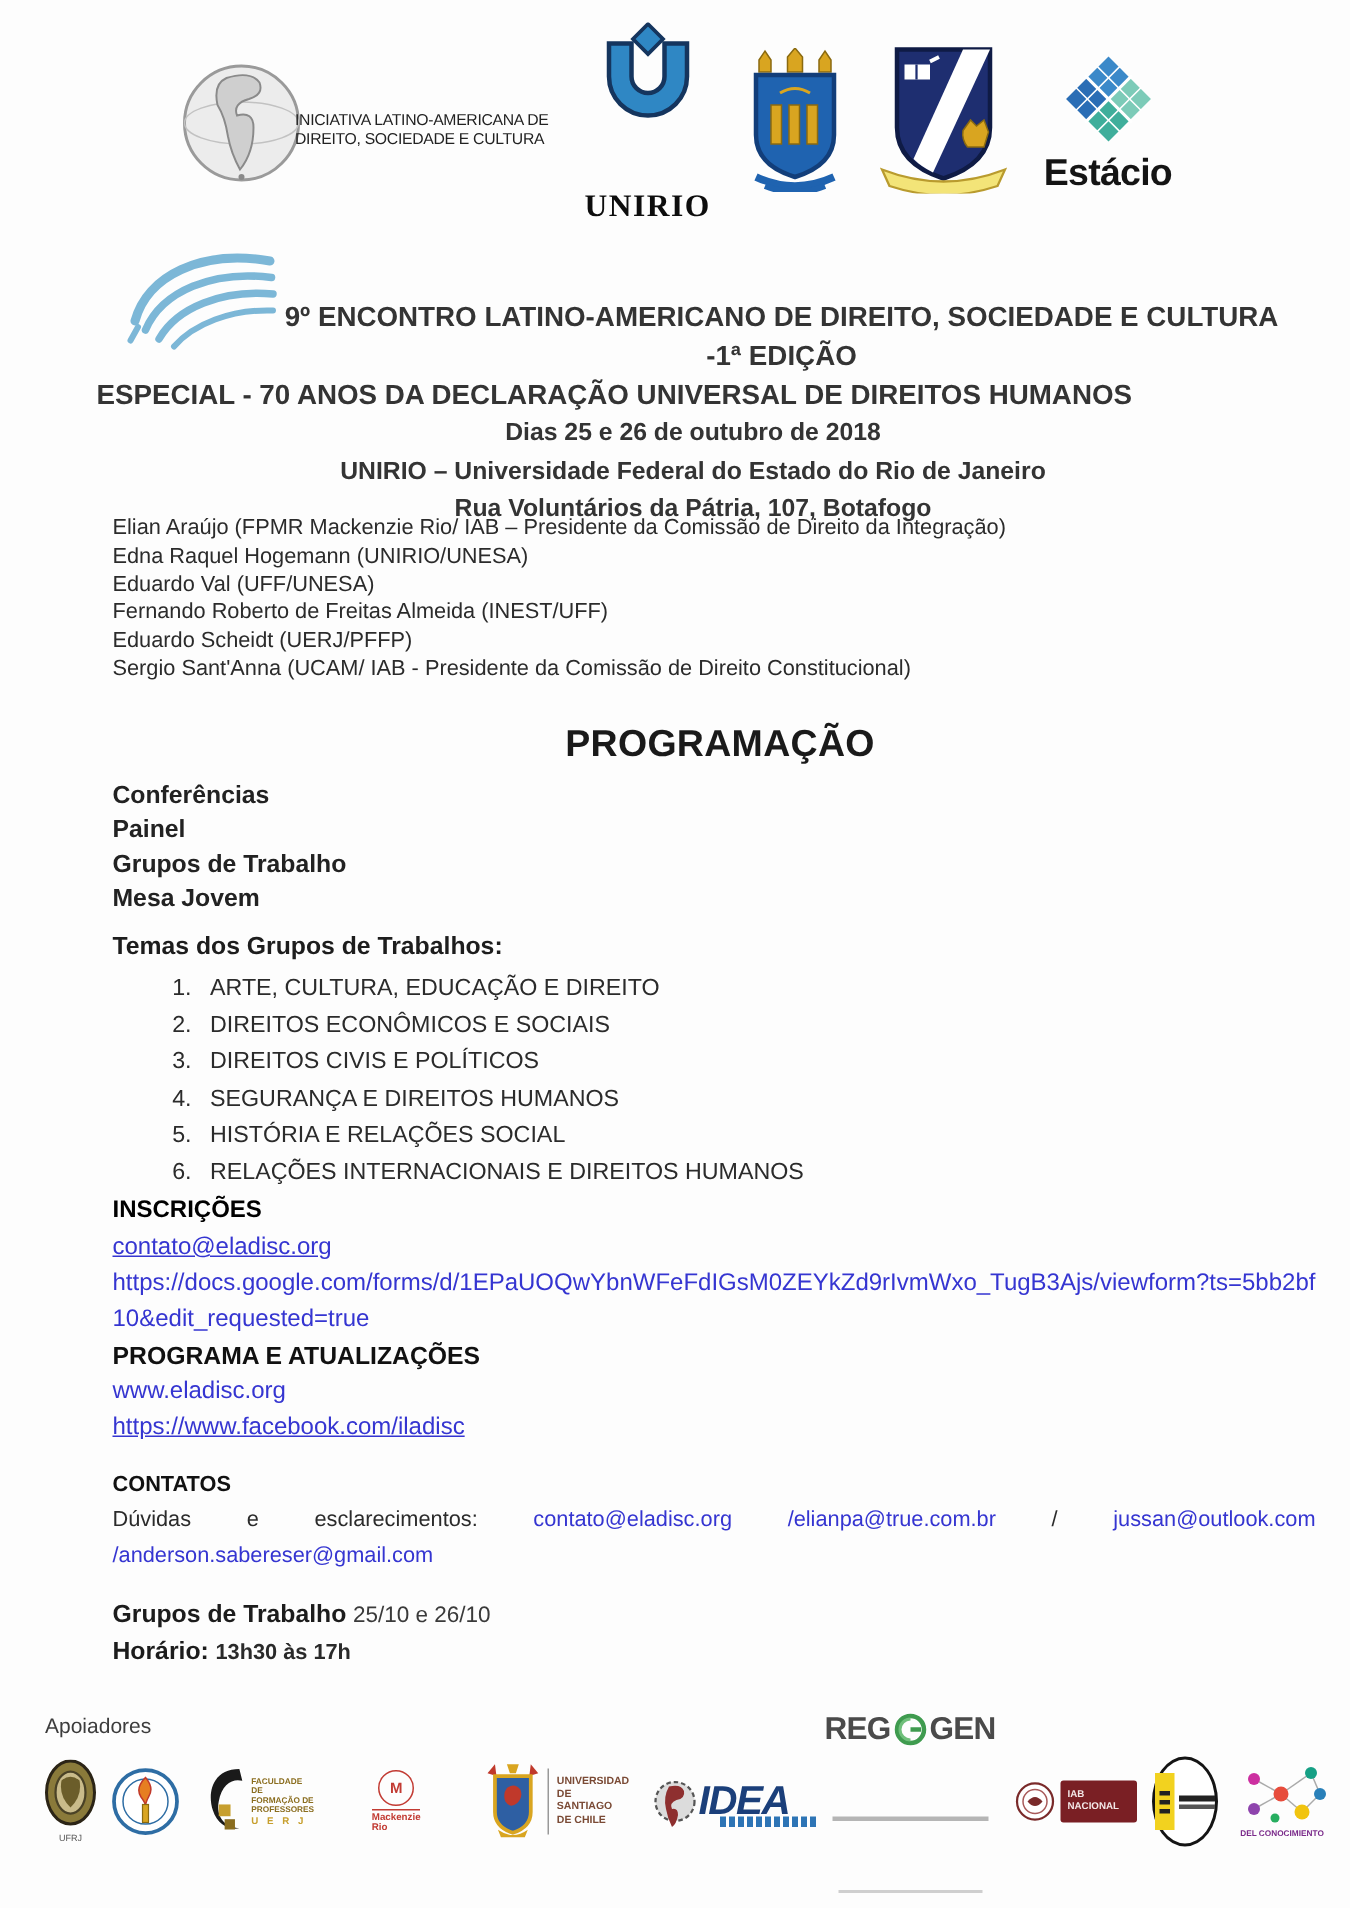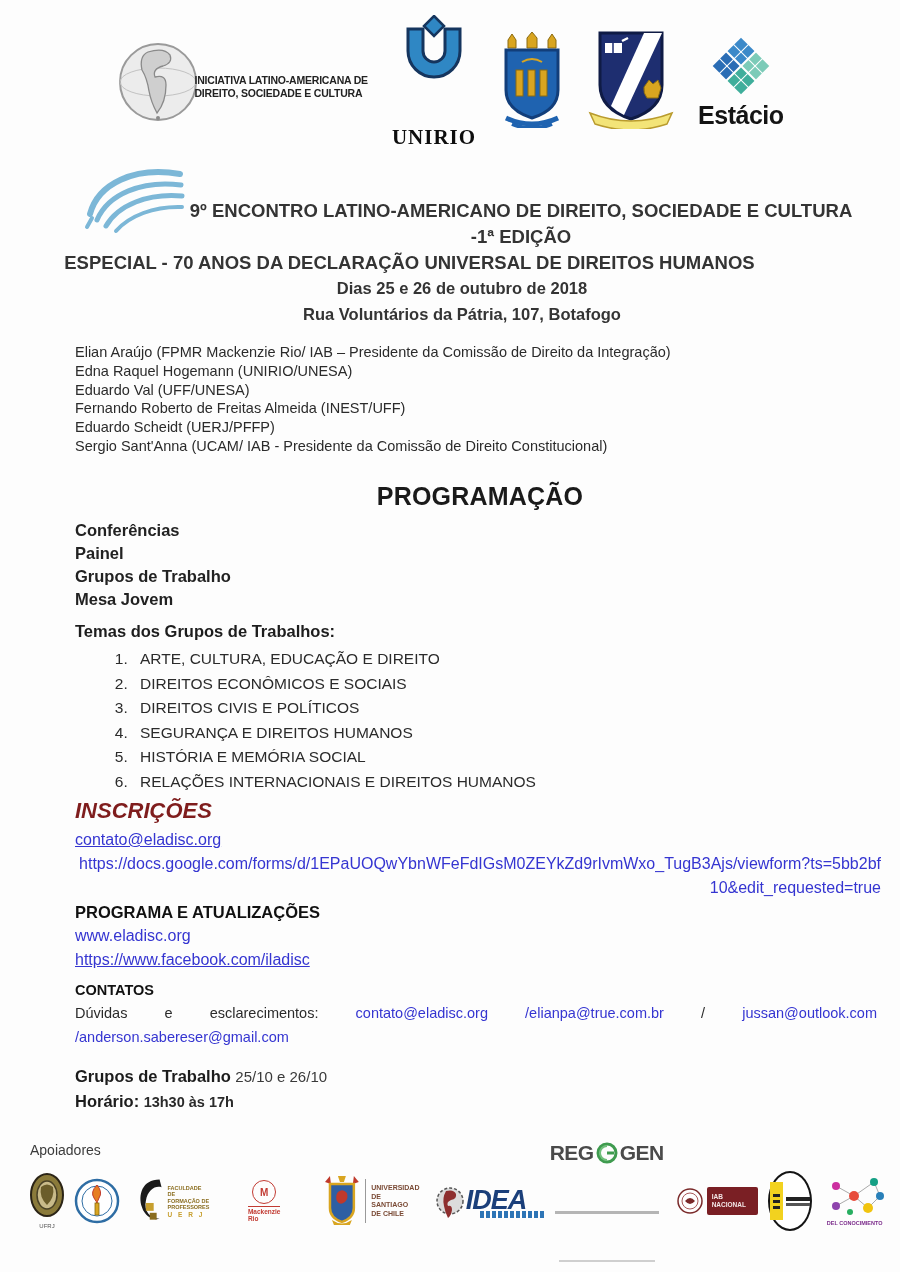--- a/index.html
+++ b/index.html
@@ -4,21 +4,21 @@
 <style>
   html,body{margin:0;padding:0;background:#fff;}
   .page{
     position:relative;width:900px;height:1272px;background:#fdfdfd;
     font-family:"Liberation Sans",sans-serif;color:#2e2e2e;overflow:hidden;
   }
   
   .logo-row{position:absolute;top:28px;left:0;width:900px;height:108px;
     display:flex;justify-content:center;align-items:center;gap:24px;}
   .iladisc{display:flex;align-items:center;}
-  .iladisc-text{font-size:10.5px;font-weight:bold;color:#222;line-height:13px;
+  .iladisc-text{font-size:10.5px;font-weight:normal;color:#222;line-height:13px;
     letter-spacing:-0.2px;margin-left:-6px;margin-top:10px;}
   .unirio{display:flex;flex-direction:column;align-items:center;gap:44px;}
   .unirio-label{font-family:"Liberation Serif",serif;font-weight:bold;font-size:21px;
     color:#0d0d0d;letter-spacing:1px;margin-top:2px;}
   .estacio{display:flex;flex-direction:column;align-items:center;}
   .estacio-label{font-size:25px;font-weight:bold;color:#141414;margin-top:4px;letter-spacing:-0.5px;}
   
   .title-block{position:absolute;top:168px;left:62px;width:800px;text-align:center;
     font-weight:bold;color:#343434;}
   .swirl{position:absolute;left:20px;top:0;}
@@ -34,24 +34,24 @@
     font-size:25px;font-weight:bold;color:#1a1a1a;letter-spacing:0.2px;}
   .prog-items{position:absolute;top:519px;left:75px;}
   .prog-item{font-size:16.5px;font-weight:bold;color:#222;line-height:23px;}
   
   .themes{position:absolute;top:622px;left:75px;width:780px;}
   .themes h3{margin:0;font-size:16.5px;color:#1d1d1d;}
   .themes ol{margin:6px 0 0 0;padding-left:57px;}
   .themes li{font-size:15.5px;color:#2b2b2b;line-height:24.5px;padding-left:8px;}
   
   .inscricoes{position:absolute;top:798px;left:75px;width:806px;}
-  .inscricoes h3{margin:0 0 4px 0;font-size:22px;color:#7f1d1d;font-style:italic;}
+  .inscricoes h3{margin:0 0 4px 0;font-size:16px;color:#000000;}
   a.doclink{color:#3535d1;text-decoration:none;font-size:16px;line-height:24px;display:block;}
   a.underlined{text-decoration:underline;}
-  .longurl{word-break:break-all;text-align:right;}
+  .longurl{word-break:break-all;}
   .updates-heading{font-size:16.5px;font-weight:bold;color:#111;line-height:24px;}
   
   .contatos{position:absolute;top:982px;left:75px;width:802px;}
   .contatos h3{margin:0 0 4px 0;font-size:14.5px;color:#111;}
   .contacts-p{margin:0;font-size:14.5px;line-height:23.5px;text-align:justify;color:#2b2b2b;}
   .contacts-p a{color:#3535d1;text-decoration:none;}
   
   .schedule{position:absolute;top:1064px;left:75px;}
   .sched-line{line-height:24px;}
   .sched-bold{font-size:16.5px;font-weight:bold;color:#1c1c1c;}
@@ -179,20 +179,21 @@
         <path d="M98,6 C52,-2 16,16 8,46" stroke-width="6"></path>
         <path d="M99,17 C60,12 26,26 15,52" stroke-width="5"></path>
         <path d="M100,28 C66,25 36,37 24,58" stroke-width="5"></path>
         <path d="M100,39 C72,38 47,48 34,63" stroke-width="4"></path>
         <path d="M10,50 l-5,9" stroke-width="4"></path>
       </g>
     </svg>
     <div class="t1">9º ENCONTRO LATINO-AMERICANO DE DIREITO, SOCIEDADE E CULTURA -1ª EDIÇÃO</div>
     <div class="t2">ESPECIAL - 70 ANOS DA DECLARAÇÃO UNIVERSAL DE DIREITOS HUMANOS</div>
     <div class="t3">Dias 25 e 26 de outubro de 2018</div>
+    <div class="t4">UNIRIO –  Universidade Federal do Estado do Rio de Janeiro</div>
     <div class="t5">Rua Voluntários da Pátria, 107, Botafogo</div>
   </div>
 
   <div class="organizers">
     <div class="org-line">Elian Araújo (FPMR Mackenzie Rio/ IAB – Presidente da Comissão de Direito da Integração)</div>
     <div class="org-line">Edna Raquel Hogemann (UNIRIO/UNESA)</div>
     <div class="org-line">Eduardo Val (UFF/UNESA)</div>
     <div class="org-line">Fernando Roberto de Freitas Almeida (INEST/UFF)</div>
     <div class="org-line">Eduardo Scheidt (UERJ/PFFP)</div>
     <div class="org-line">Sergio Sant'Anna (UCAM/ IAB - Presidente da Comissão de Direito Constitucional)</div>
@@ -206,21 +207,21 @@
     <div class="prog-item">Mesa Jovem</div>
   </div>
 
   <div class="themes">
     <h3>Temas dos Grupos de Trabalhos:</h3>
     <ol>
       <li>ARTE, CULTURA, EDUCAÇÃO E DIREITO</li>
       <li>DIREITOS ECONÔMICOS E SOCIAIS</li>
       <li>DIREITOS CIVIS E POLÍTICOS</li>
       <li>SEGURANÇA E DIREITOS HUMANOS</li>
-      <li>HISTÓRIA E MEMÓRIA SOCIAL</li>
+      <li>HISTÓRIA E RELAÇÕES SOCIAL</li>
       <li>RELAÇÕES INTERNACIONAIS E DIREITOS HUMANOS</li>
     </ol>
   </div>
 
   <div class="inscricoes">
     <h3>INSCRIÇÕES</h3>
     <a href="#" class="doclink underlined">contato@eladisc.org</a>
     <a href="#" class="doclink longurl">https://docs.google.com/forms/d/1EPaUOQwYbnWFeFdIGsM0ZEYkZd9rIvmWxo_TugB3Ajs/viewform?ts=5bb2bf10&amp;edit_requested=true</a>
     <div class="updates-heading">PROGRAMA E ATUALIZAÇÕES</div>
     <a href="#" class="doclink">www.eladisc.org</a>

